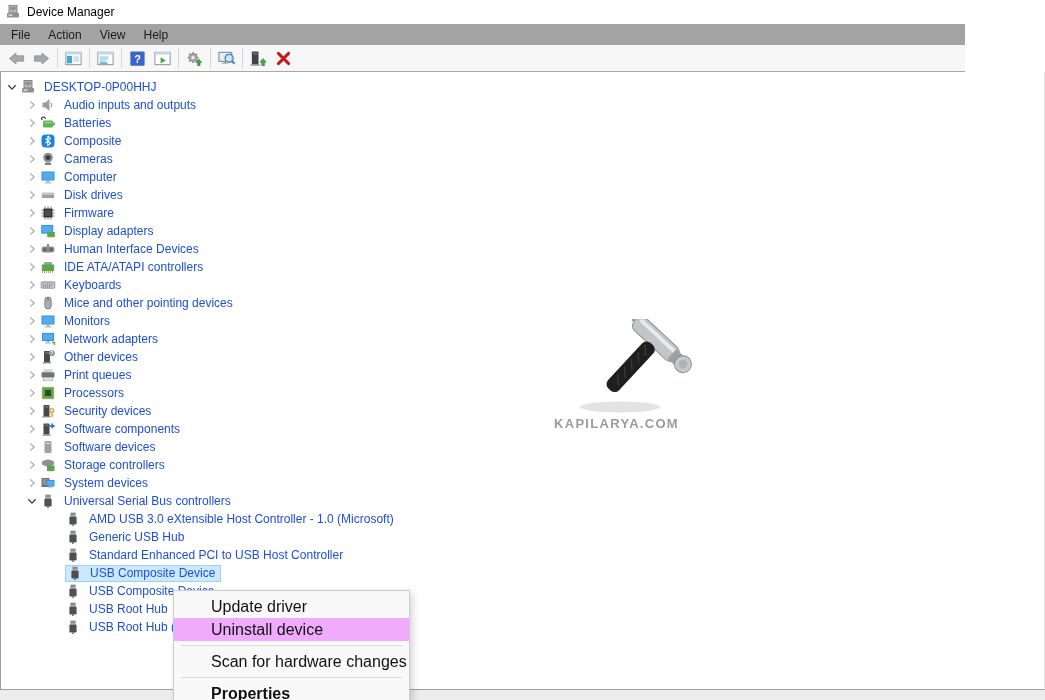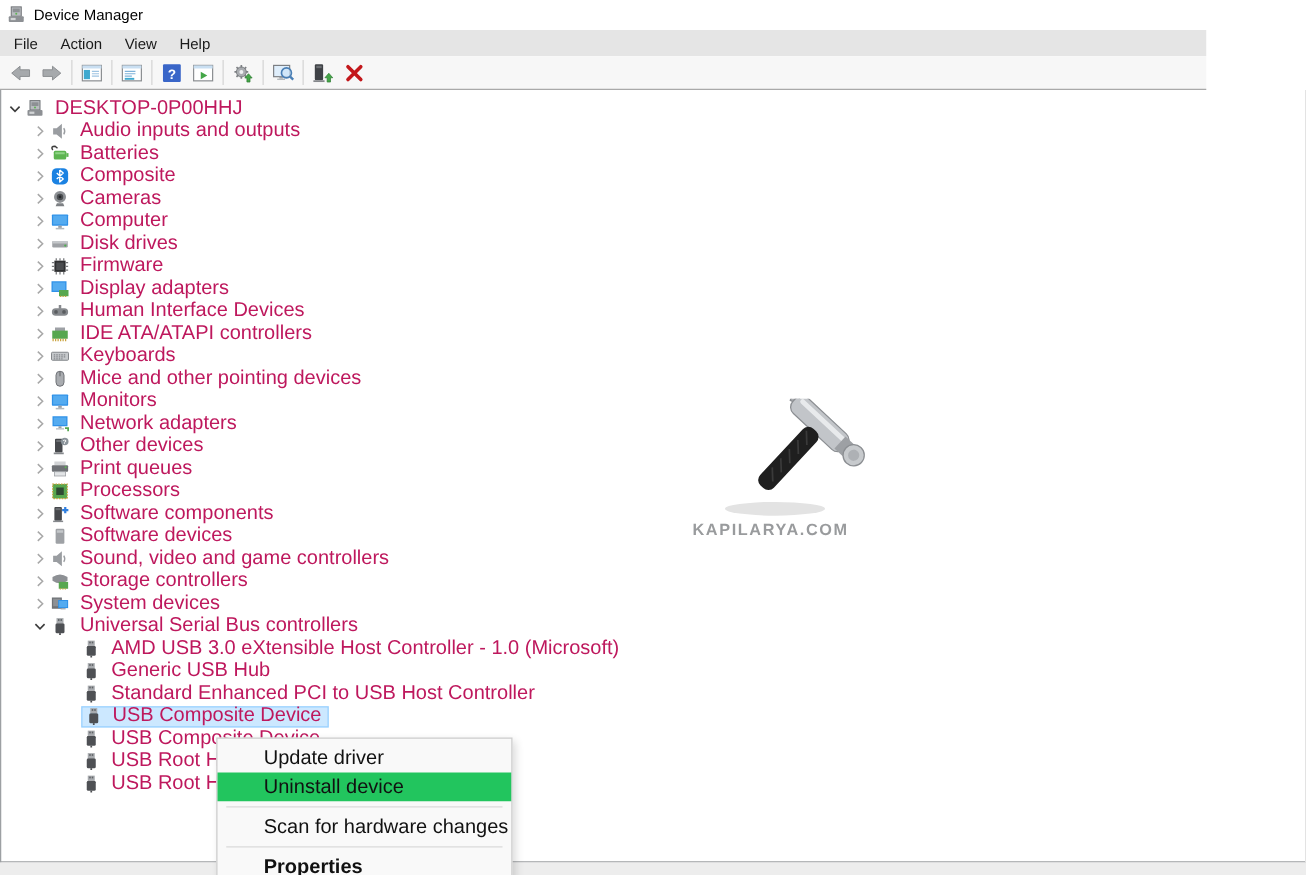--- a/index.html
+++ b/index.html
@@ -6,59 +6,59 @@
   html,body { width:1045px; height:700px; overflow:hidden; background:#fff;
     font-family:"Liberation Sans","DejaVu Sans",sans-serif; }
   .window { position:relative; width:965px; height:700px; background:#fff; }
 
   
   .titlebar { height:24px; display:flex; align-items:center; padding-left:5px; background:#fff; }
   .titlebar .app-icon { width:16px; height:16px; margin-right:6px; }
   .titlebar .title { font-size:12px; color:#000; }
 
   
-  .menubar { height:21px; display:flex; align-items:center; background:#e5e5e5; padding-left:2px; }
+  .menubar { height:21px; display:flex; align-items:center; background:#a3a3a3; padding-left:2px; }
   .menu-item { font-size:12px; color:#1a1a1a; padding:2px 9px; cursor:default; }
 
   
   .toolbar { height:27px; display:flex; align-items:center; background:#f7f7f7;
     border-bottom:1px solid #a9a9a9; padding-left:4px; }
   .tbtn { width:25px; height:23px; display:flex; align-items:center; justify-content:center; }
   .tbtn svg { width:19px; height:19px; }
   .tsep { width:1px; height:20px; background:#d5d5d5; margin:0 3px; }
 
   
   .content { position:absolute; top:72px; left:0; width:1045px; height:618px;
     background:#fff; border-left:1px solid #9da0a3; border-right:1px solid #e3e3e3;
     border-bottom:1px solid #9da0a3; overflow:hidden; }
   .bottom-strip { position:absolute; top:690px; left:0; width:1045px; height:10px; background:#ededed; }
 
   .tree { padding-top:6px; }
-  .trow { display:flex; align-items:center; height:18px; font-size:16px; color:#be185d; white-space:nowrap; }
+  .trow { display:flex; align-items:center; height:18px; font-size:12px; color:#1d4ed8; white-space:nowrap; }
   .chev { width:16px; height:16px; flex:0 0 16px; display:flex; align-items:center; justify-content:center; }
   .chev svg { width:14px; height:14px; }
   .ti { width:16px; height:16px; flex:0 0 16px; margin-right:6px; }
   .lvl0 { padding-left:3px; }
   .lvl1 { padding-left:23px; }
   .lvl2 { padding-left:48px; }
   .lbl { padding:0 2px; }
   .selwrap { display:flex; align-items:center; background:#cce8ff; border:1px solid #99d1ff;
     padding:0 3px 0 1px; height:17px; }
   .selwrap .ti { margin-right:5px; }
 
   
   .watermark { position:absolute; left:553px; top:247px; width:170px; pointer-events:none; }
   .watermark svg { display:block; margin-left:14px; }
   .wm-text { font-size:13px; font-weight:700; letter-spacing:1.3px; color:#999b9d; margin-top:1px; }
 
   
   .ctx { position:absolute; left:173px; top:590px; width:237px; background:#f9f9f9;
     border:1px solid #cccccc; box-shadow:3px 3px 7px rgba(0,0,0,0.16); padding-top:4px; z-index:20; }
   .ctx-item { height:23px; line-height:23px; padding-left:37px; font-size:16px; color:#111; cursor:default; }
-  .ctx-item.hl { background:#22c55e; }
+  .ctx-item.hl { background:#f0abfc; }
   .ctx-item.bold { font-weight:bold; }
   .ctx-sep { height:1px; background:#dadada; margin:4px 7px; }
 </style>
 </head>
 <body>
 
 <svg width="0" height="0" style="position:absolute">
   <defs>
     <symbol id="i-chev-r" viewBox="0 0 16 16">
         <path d="M6 3.8 L10.4 8 6 12.2" fill="none" stroke="#a8a8a8" stroke-width="1.4"></path>
@@ -523,45 +523,45 @@
           </svg>
         <span class="lbl">Processors</span>
       </div>
       <div class="trow lvl1">
         <span class="chev">
             <svg>
               <use href="#i-chev-r"></use>
             </svg>
           </span>
         <svg class="ti">
+            <use href="#i-security"></use>
+          </svg>
+        <span class="lbl">Security devices</span>
+      </div>
+      <div class="trow lvl1">
+        <span class="chev">
+            <svg>
+              <use href="#i-chev-r"></use>
+            </svg>
+          </span>
+        <svg class="ti">
             <use href="#i-swcomp"></use>
           </svg>
         <span class="lbl">Software components</span>
       </div>
       <div class="trow lvl1">
         <span class="chev">
             <svg>
               <use href="#i-chev-r"></use>
             </svg>
           </span>
         <svg class="ti">
             <use href="#i-swdev"></use>
           </svg>
         <span class="lbl">Software devices</span>
-      </div>
-      <div class="trow lvl1">
-        <span class="chev">
-            <svg>
-              <use href="#i-chev-r"></use>
-            </svg>
-          </span>
-        <svg class="ti">
-            <use href="#i-speaker"></use>
-          </svg>
-        <span class="lbl">Sound, video and game controllers</span>
       </div>
       <div class="trow lvl1">
         <span class="chev">
             <svg>
               <use href="#i-chev-r"></use>
             </svg>
           </span>
         <svg class="ti">
             <use href="#i-storage"></use>
           </svg>

